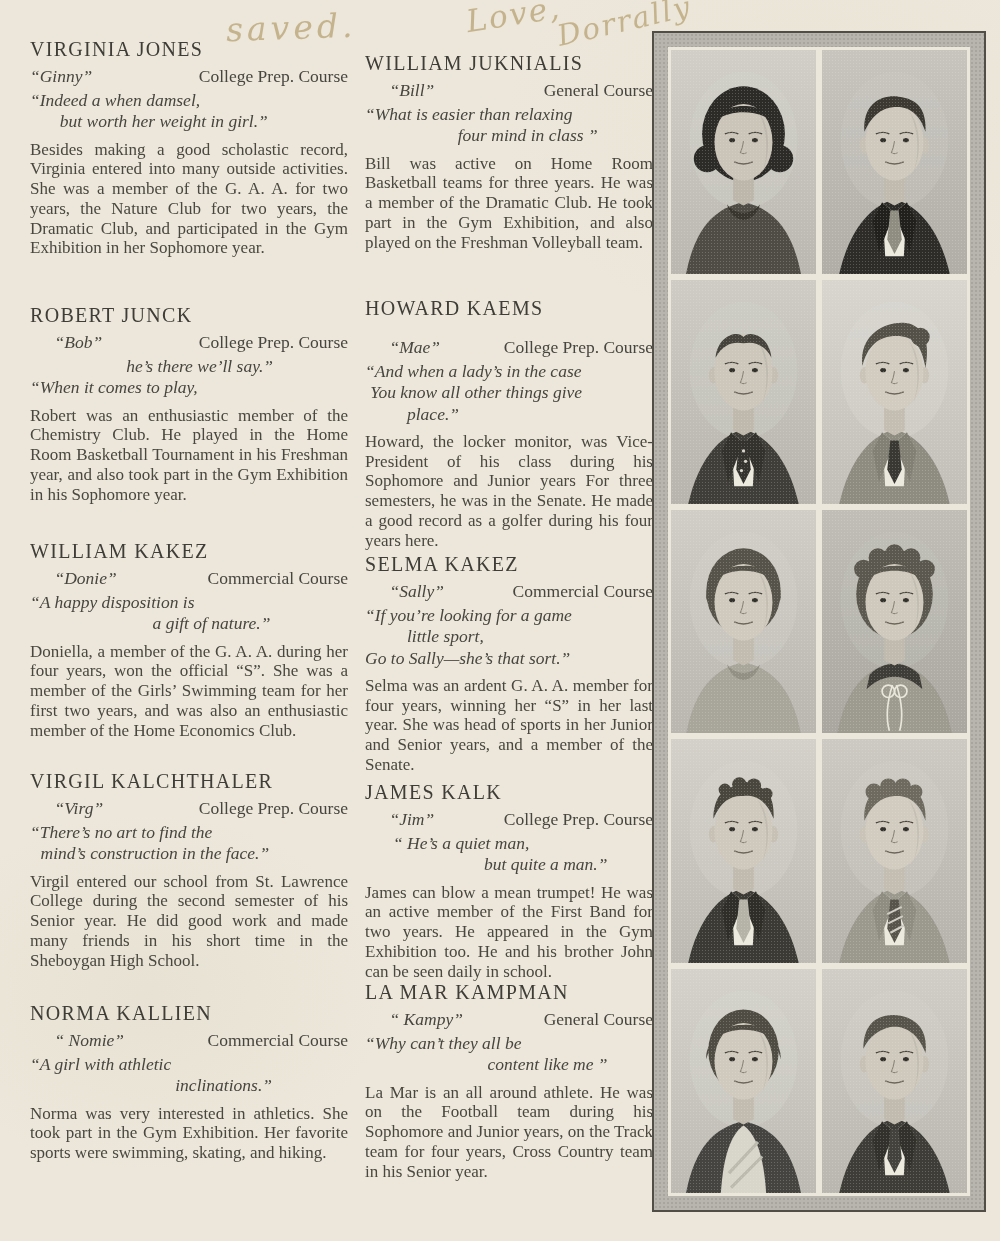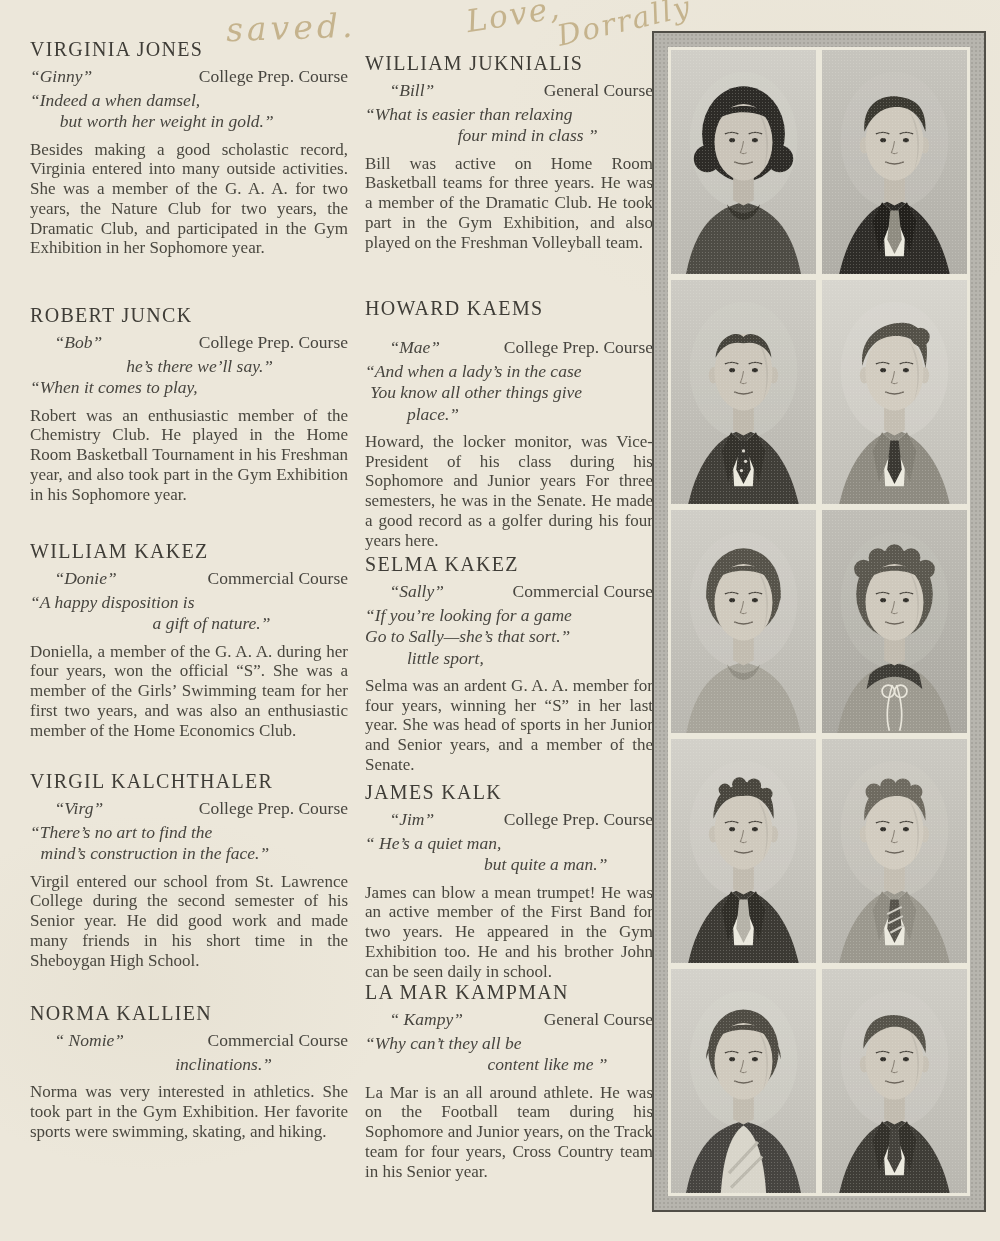--- a/index.html
+++ b/index.html
@@ -100,21 +100,21 @@
 
 <div class="col" id="col-left">
     <article class="entry">
       <h2 class="s-name">VIRGINIA JONES</h2>
       <div class="nick-row">
         <span class="nick" style="padding-left: 0em;">“Ginny”</span>
         <span class="course">College Prep. Course</span>
       </div>
       <div class="quote">
         <div class="qline" style="padding-left: 0em;">“Indeed a when damsel,</div>
-        <div class="qline" style="padding-left: 1.7em;">but worth her weight in gold.”</div>
+        <div class="qline" style="padding-left: 1.7em;">but worth her weight in girl.”</div>
       </div>
       <p class="bio">Besides making a good scholastic record, Virginia entered into many outside activities.  She was a member of the G. A. A. for two years, the Nature Club for two years, the Dramatic Club, and participated in the Gym Exhibition in her Sophomore year.</p>
     </article>
     <article class="entry">
       <h2 class="s-name">ROBERT JUNCK</h2>
       <div class="nick-row">
         <span class="nick" style="padding-left: 1.4em;">“Bob”</span>
         <span class="course">College Prep. Course</span>
       </div>
       <div class="quote">
@@ -147,20 +147,21 @@
       </div>
       <p class="bio">Virgil entered our school from St. Lawrence College during the second semester of his Senior year.  He did good work and made many friends in his short time in the Sheboygan High School.</p>
     </article>
     <article class="entry">
       <h2 class="s-name">NORMA KALLIEN</h2>
       <div class="nick-row">
         <span class="nick" style="padding-left: 1.4em;">“ Nomie”</span>
         <span class="course">Commercial Course</span>
       </div>
       <div class="quote">
+        <div class="qline" style="padding-left: 0em;">“A girl with athletic</div>
         <div class="qline" style="padding-left: 8.3em;">inclinations.”</div>
       </div>
       <p class="bio">Norma was very interested in athletics.  She took part in the Gym Exhibition.  Her favorite sports were swimming, skating, and hiking.</p>
     </article>
   </div>
 <div class="col" id="col-mid">
     <article class="entry">
       <h2 class="s-name">WILLIAM JUKNIALIS</h2>
       <div class="nick-row">
         <span class="nick" style="padding-left: 1.4em;">“Bill”</span>
@@ -186,33 +187,33 @@
       <p class="bio">Howard, the locker monitor, was Vice-President of his class during his Sophomore and Junior years For three semesters, he was in the Senate.   He made a good record as a golfer during his four years here.</p>
     </article>
     <article class="entry">
       <h2 class="s-name">SELMA KAKEZ</h2>
       <div class="nick-row">
         <span class="nick" style="padding-left: 1.4em;">“Sally”</span>
         <span class="course">Commercial Course</span>
       </div>
       <div class="quote">
         <div class="qline" style="padding-left: 0em;">“If you’re looking for a game</div>
+        <div class="qline" style="padding-left: 2.4em;">little sport,</div>
         <div class="qline" style="padding-left: 0em;">Go to Sally—she’s that sort.”</div>
-        <div class="qline" style="padding-left: 2.4em;">little sport,</div>
       </div>
       <p class="bio">Selma was an ardent G. A. A. member for four years, winning her “S” in her last year.  She was head of sports in her Junior and Senior years, and a member of the Senate.</p>
     </article>
     <article class="entry">
       <h2 class="s-name">JAMES KALK</h2>
       <div class="nick-row">
         <span class="nick" style="padding-left: 1.4em;">“Jim”</span>
         <span class="course">College Prep. Course</span>
       </div>
       <div class="quote">
-        <div class="qline" style="padding-left: 0em;">“ He’s a quiet man,</div>
+        <div class="qline" style="padding-left: 0em; margin-left: 28px;">“ He’s a quiet man,</div>
         <div class="qline" style="padding-left: 6.8em;">but quite a man.”</div>
       </div>
       <p class="bio">James can blow a mean trumpet! He was an active member of the First Band for two years.  He appeared in the Gym Exhibition too.  He and his brother John can be seen daily in school.</p>
     </article>
     <article class="entry">
       <h2 class="s-name">LA MAR KAMPMAN</h2>
       <div class="nick-row">
         <span class="nick" style="padding-left: 1.4em;">“ Kampy”</span>
         <span class="course">General Course</span>
       </div>

